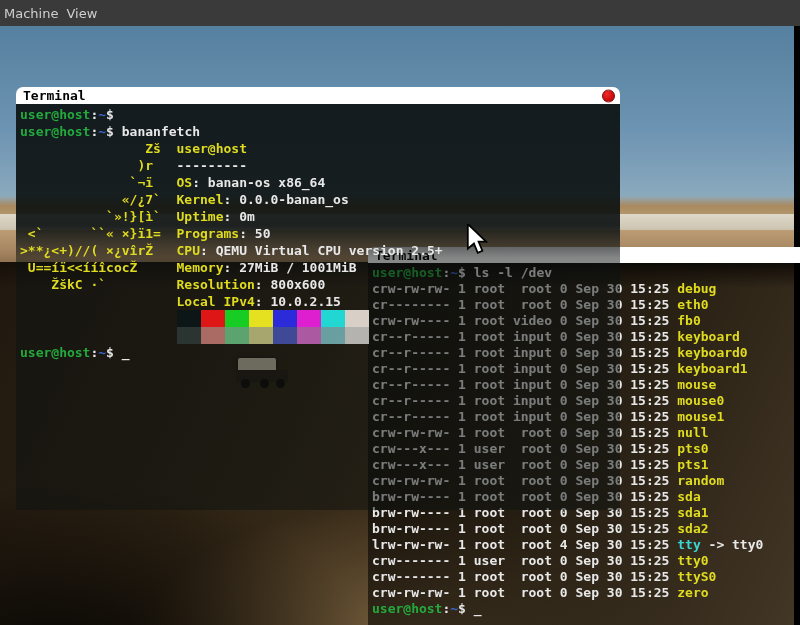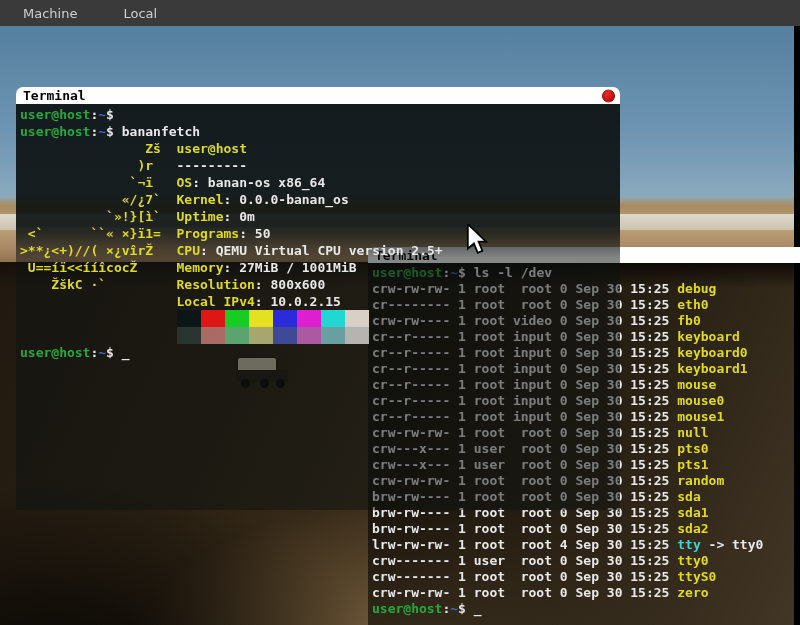--- a/index.html
+++ b/index.html
@@ -5,21 +5,21 @@
   * { margin:0; padding:0; box-sizing:border-box; }
   html,body { width:800px; height:625px; overflow:hidden; background:#000;
               font-family:"DejaVu Sans Mono", monospace; }
   #stage { position:relative; width:800px; height:625px; overflow:hidden; }
 
   
   #menubar { position:absolute; left:0; top:0; width:800px; height:26px;
              background:#3a3a3a; z-index:10; display:flex; align-items:center;
              font-family:"DejaVu Sans", "Liberation Sans", sans-serif;
              font-size:13px; color:#cfcfcf; }
-  .menu-item { padding:0 23px; height:100%; display:flex; align-items:center; cursor:default; }
+  .menu-item { padding:0 4px; height:100%; display:flex; align-items:center; cursor:default; }
 
   
   .bg { position:absolute; left:0; right:0; z-index:0; }
   #bg-sky   { top:26px;  height:184px;
               background:linear-gradient(180deg,#56809f 0%,#6c93b2 55%,#8aa9bd 92%,#9db5c2 100%); }
   #bg-hills { top:196px; height:22px;
               background:linear-gradient(180deg,#8fa9ba 0%,#a98a5e 45%,#b49а70 100%);
               background:linear-gradient(180deg,#8fa9ba 0%,#a98a5e 45%,#b69c74 100%); }
   #bg-chalk { top:214px; height:20px;
               background:linear-gradient(180deg,#ddd8ca 0%,#cfc7b4 70%,#c2b394 100%); }
@@ -71,21 +71,21 @@
   
   #cursor { position:absolute; left:466px; top:224px; z-index:9; }
 </style>
 </head>
 <body>
 
 <div id="stage">
 
   <div id="menubar">
     <div class="menu-item">Machine</div>
-    <div class="menu-item">Local</div>
+    <div class="menu-item">View</div>
   </div>
 
   <div class="bg" id="bg-sky"></div>
   <div class="bg" id="bg-hills"></div>
   <div class="bg" id="bg-chalk"></div>
   <div class="bg" id="bg-sand"></div>
   <div class="bg" id="bg-rocks"></div>
   <div class="bg" id="bg-blackstrip"></div>
   <div id="truck">
     <div class="cargo"></div>

